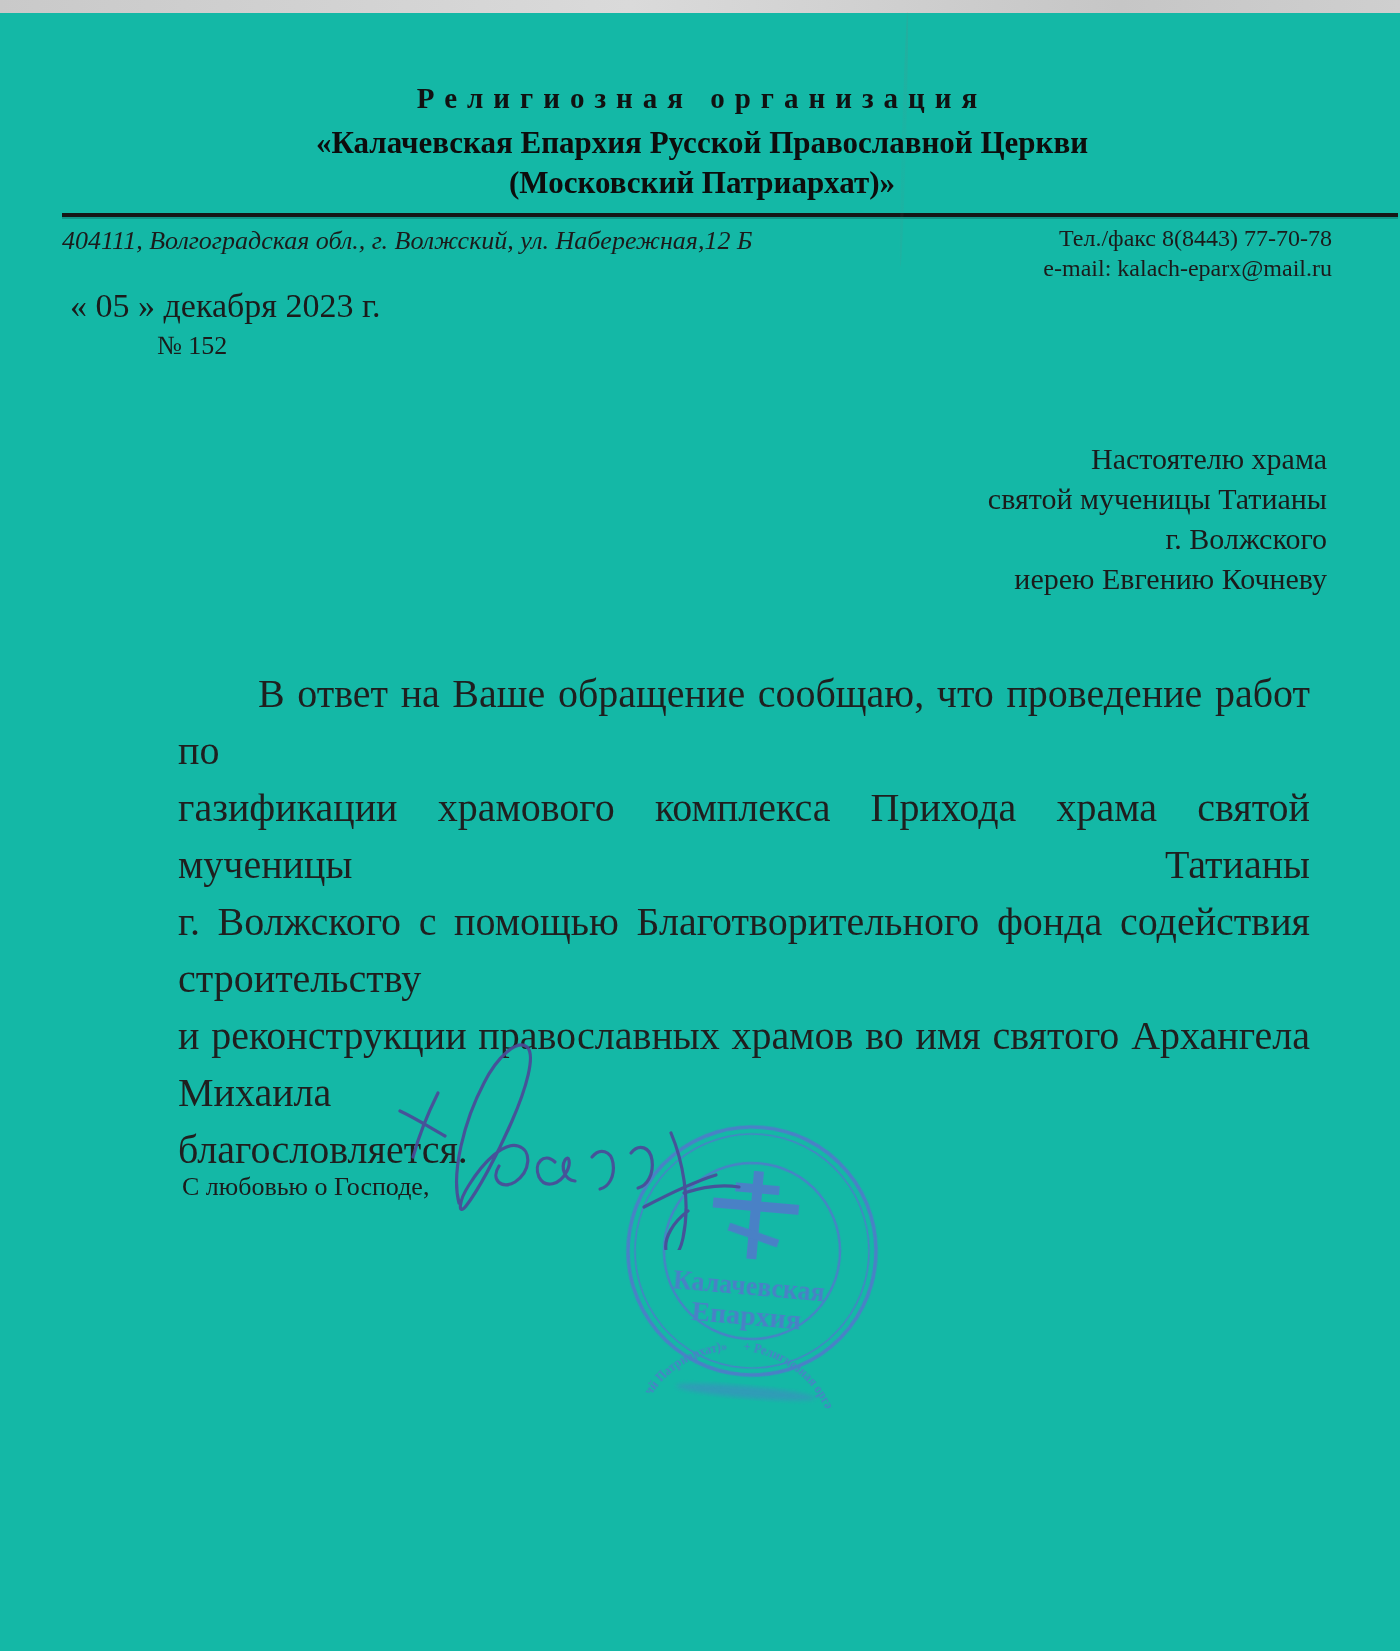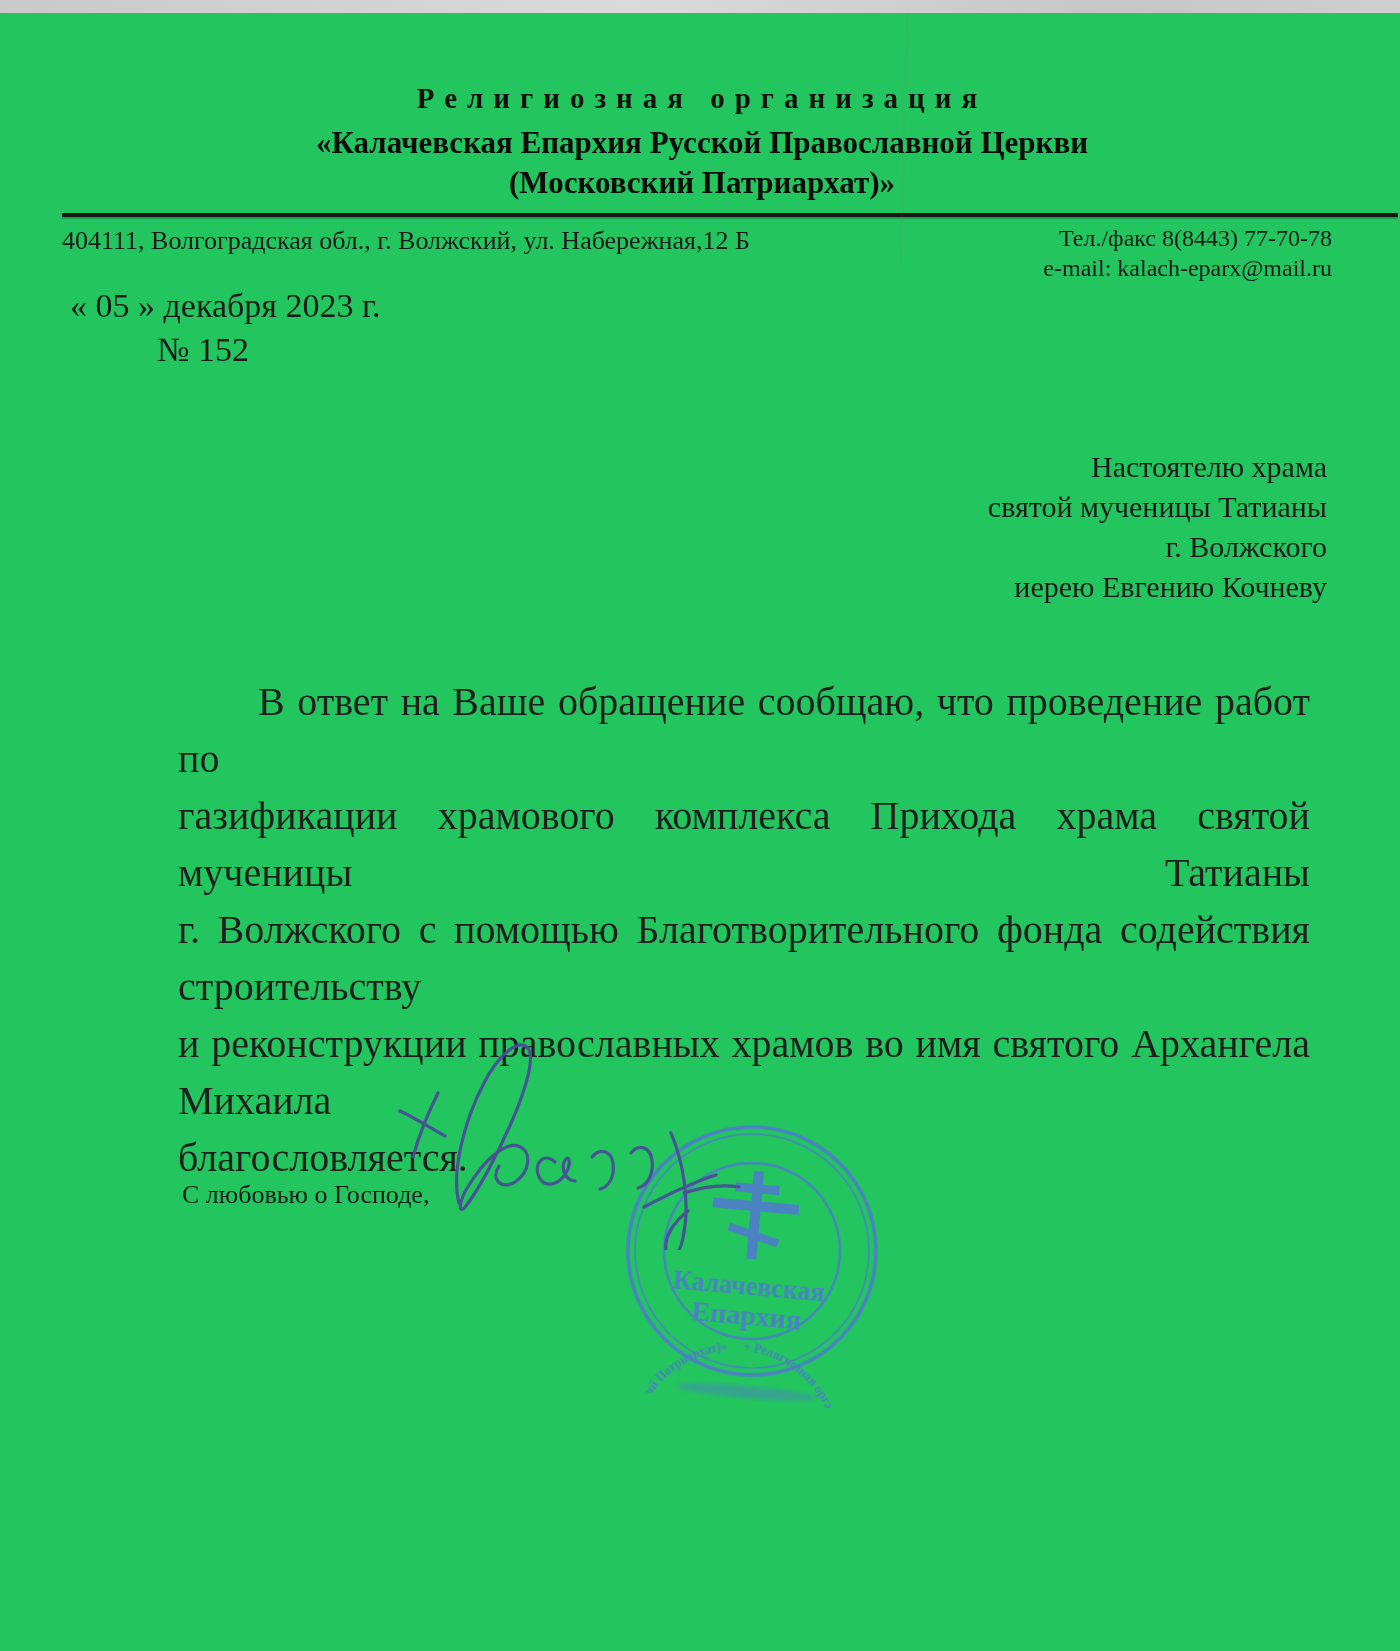--- a/index.html
+++ b/index.html
@@ -1,19 +1,19 @@
 <!DOCTYPE html>
 <html lang="ru"><head>
 <meta charset="utf-8">
 <style>
   html,body{margin:0;padding:0;background:#ffffff;}
   .page{
     position:relative;
     width:1400px;height:1651px;
-    background:#22c55e;
+    background:#14b8a6;
     overflow:hidden;
     font-family:"Liberation Serif","DejaVu Serif",serif;
     color:#1b1b1b;
     box-sizing:border-box;
     padding:0 58px 0 62px;
   }
   
   .scan-band{position:absolute;top:0;left:0;right:0;height:13px;
     background:linear-gradient(90deg,#c9c9c9,#dadada 45%,#c6c6c6 80%,#cfcfcf);}
   .fold-crease{position:absolute;left:902px;top:12px;width:4px;height:255px;
@@ -22,24 +22,24 @@
   
   .letterhead{text-align:center;padding-top:82px;}
   .org-type{font-size:29px;font-weight:bold;letter-spacing:10px;color:#111;}
   .org-name{font-size:31px;font-weight:bold;line-height:40px;color:#0d0d0d;}
   .org-name-first{margin-top:8px;}
   .page-title{margin-top:28px;font-size:31px;font-weight:bold;letter-spacing:1px;
     text-decoration:underline;text-decoration-thickness:2.5px;text-underline-offset:7px;color:#0d0d0d;}
   .rule{margin-top:10px;margin-right:-56px;height:4px;background:#161616;
     box-shadow:0 2px 0 rgba(0,0,0,.18);}
   .contact-row{display:flex;justify-content:space-between;align-items:flex-start;margin-top:6px;}
-  .address{font-size:26px;padding-top:3px;}
+  .address{font-size:26px;padding-top:3px;font-style:italic;}
   .contact-right{text-align:right;font-size:24px;line-height:30px;margin-right:10px;}
   .date-line{margin-top:4px;margin-left:8px;font-size:34px;}
-  .number-line{margin-top:6px;margin-left:95px;font-size:34px;}
+  .number-line{margin-top:6px;margin-left:95px;font-size:26px;}
   
   .addressee{margin-top:78px;text-align:right;padding-right:15px;font-size:30px;line-height:40px;}
   
   .body{margin-top:66px;margin-left:116px;margin-right:32px;font-size:40px;line-height:57px;color:#1f1f1f;}
   .body-line{text-align:justify;text-align-last:justify;}
   .body-line.first{text-indent:80px;}
   .body-line.last{text-align-last:left;}
   .closing{margin-top:-6px;margin-left:120px;font-size:26px;}
   
   .sig-title{position:absolute;left:742px;top:1080px;font-size:29px;color:#1f1f1f;}

